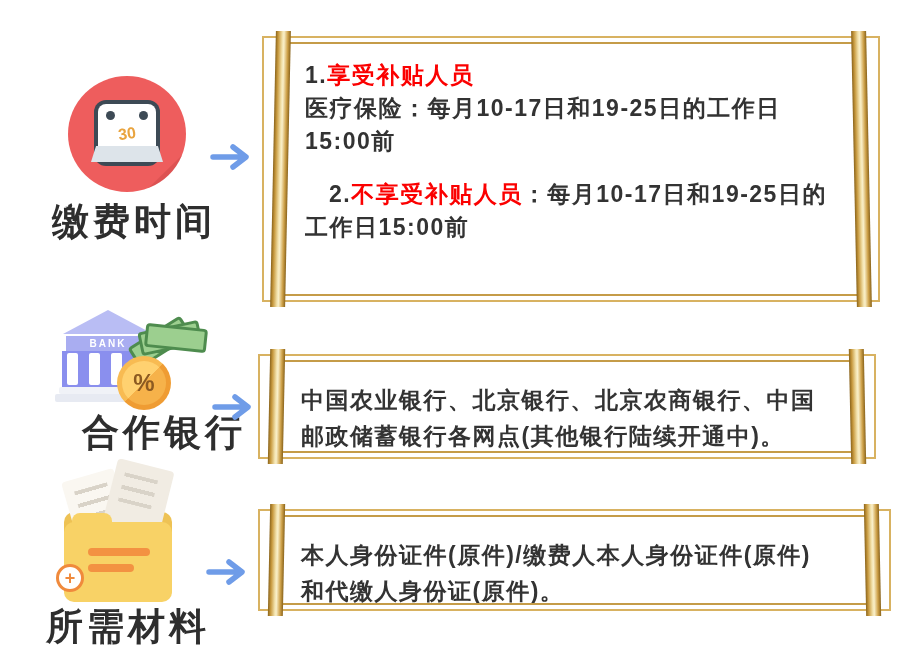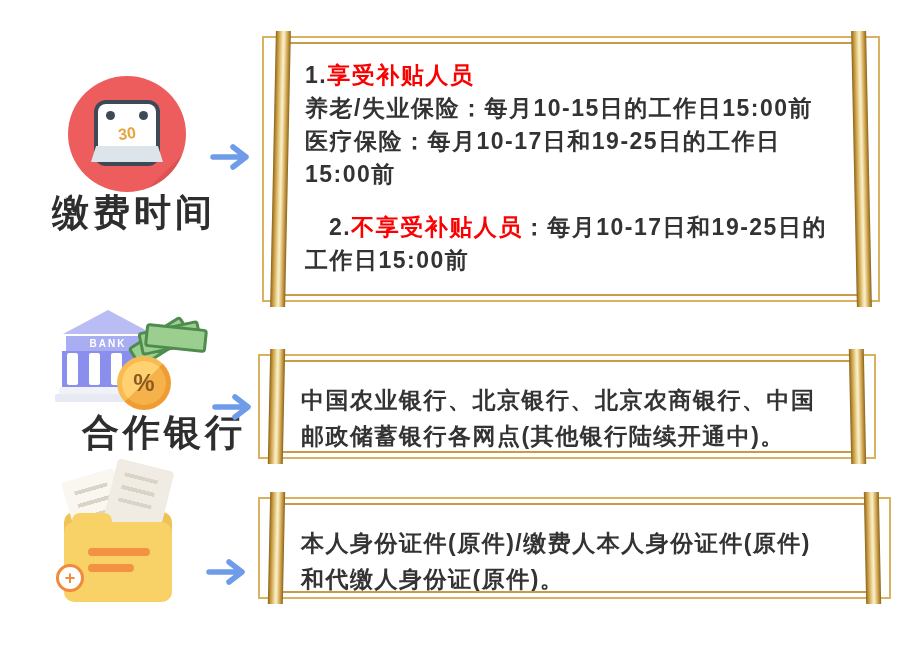--- a/index.html
+++ b/index.html
@@ -140,36 +140,35 @@
     <div class="cal-circle"></div>
     <div class="cal-body">
       <div class="cal-face">
         <div class="cal-dot left"></div>
         <div class="cal-dot right"></div>
         <div class="cal-num">30</div>
         <div class="cal-flap"></div>
       </div>
     </div>
   </div>
-  <div class="section-label" style="left:52px; top:188px;">缴费时间</div>
+  <div class="section-label" style="left:52px; top:197px;">缴费时间</div>
 
   <svg class="arrow" style="left:210px; top:141px;" viewBox="0 0 44 32">
     <path d="M3 16 H31 M23 6 L36 16 L23 26" fill="none" stroke="#6f9ce8" stroke-width="5.5" stroke-linecap="round" stroke-linejoin="round"></path>
   </svg>
 
   <div class="scroll" style="left:262px; top:33px; width:618px; height:272px;">
     <div class="scroll-outline"></div>
     <div class="scroll-roller roller-left"></div>
     <div class="scroll-roller roller-right"></div>
     <div class="scroll-panel">
       <div class="box1-text">
         <div class="box-line">
           <span>1.</span><span class="red">享受补贴人员</span>
         </div>
-        <div class="box-line">养老/失业保险：每月10-15日的工作日15:00前</div>
         <div class="box-line">医疗保险：每月10-17日和19-25日的工作日</div>
         <div class="box-line">15:00前</div>
         <div class="box-line gap-top">
           <span>2.</span><span class="red">不享受补贴人员</span><span>：每月10-17日和19-25日的</span>
         </div>
         <div class="box-line">工作日15:00前</div>
       </div>
     </div>
   </div>
 
@@ -224,26 +223,27 @@
     </div>
     <div class="paper paper2">
       <div class="paper-lines"></div>
     </div>
     <div class="folder-front">
       <div class="folder-line fline1"></div>
       <div class="folder-line fline2"></div>
     </div>
     <div class="plus-badge">+</div>
   </div>
+  <div class="section-label" style="left:46px; top:602px;">所需材料</div>
 
   <svg class="arrow" style="left:206px; top:556px;" viewBox="0 0 44 32">
     <path d="M3 16 H31 M23 6 L36 16 L23 26" fill="none" stroke="#6f9ce8" stroke-width="5.5" stroke-linecap="round" stroke-linejoin="round"></path>
   </svg>
 
-  <div class="scroll" style="left:258px; top:494px; width:633px; height:108px;">
+  <div class="scroll" style="left:258px; top:506px; width:633px; height:108px;">
     <div class="scroll-outline"></div>
     <div class="scroll-roller roller-left"></div>
     <div class="scroll-roller roller-right"></div>
     <div class="scroll-panel">
       <div class="box23-text">
         <div class="box-line">本人身份证件(原件)/缴费人本人身份证件(原件)</div>
         <div class="box-line">和代缴人身份证(原件)。</div>
       </div>
     </div>
   </div>

